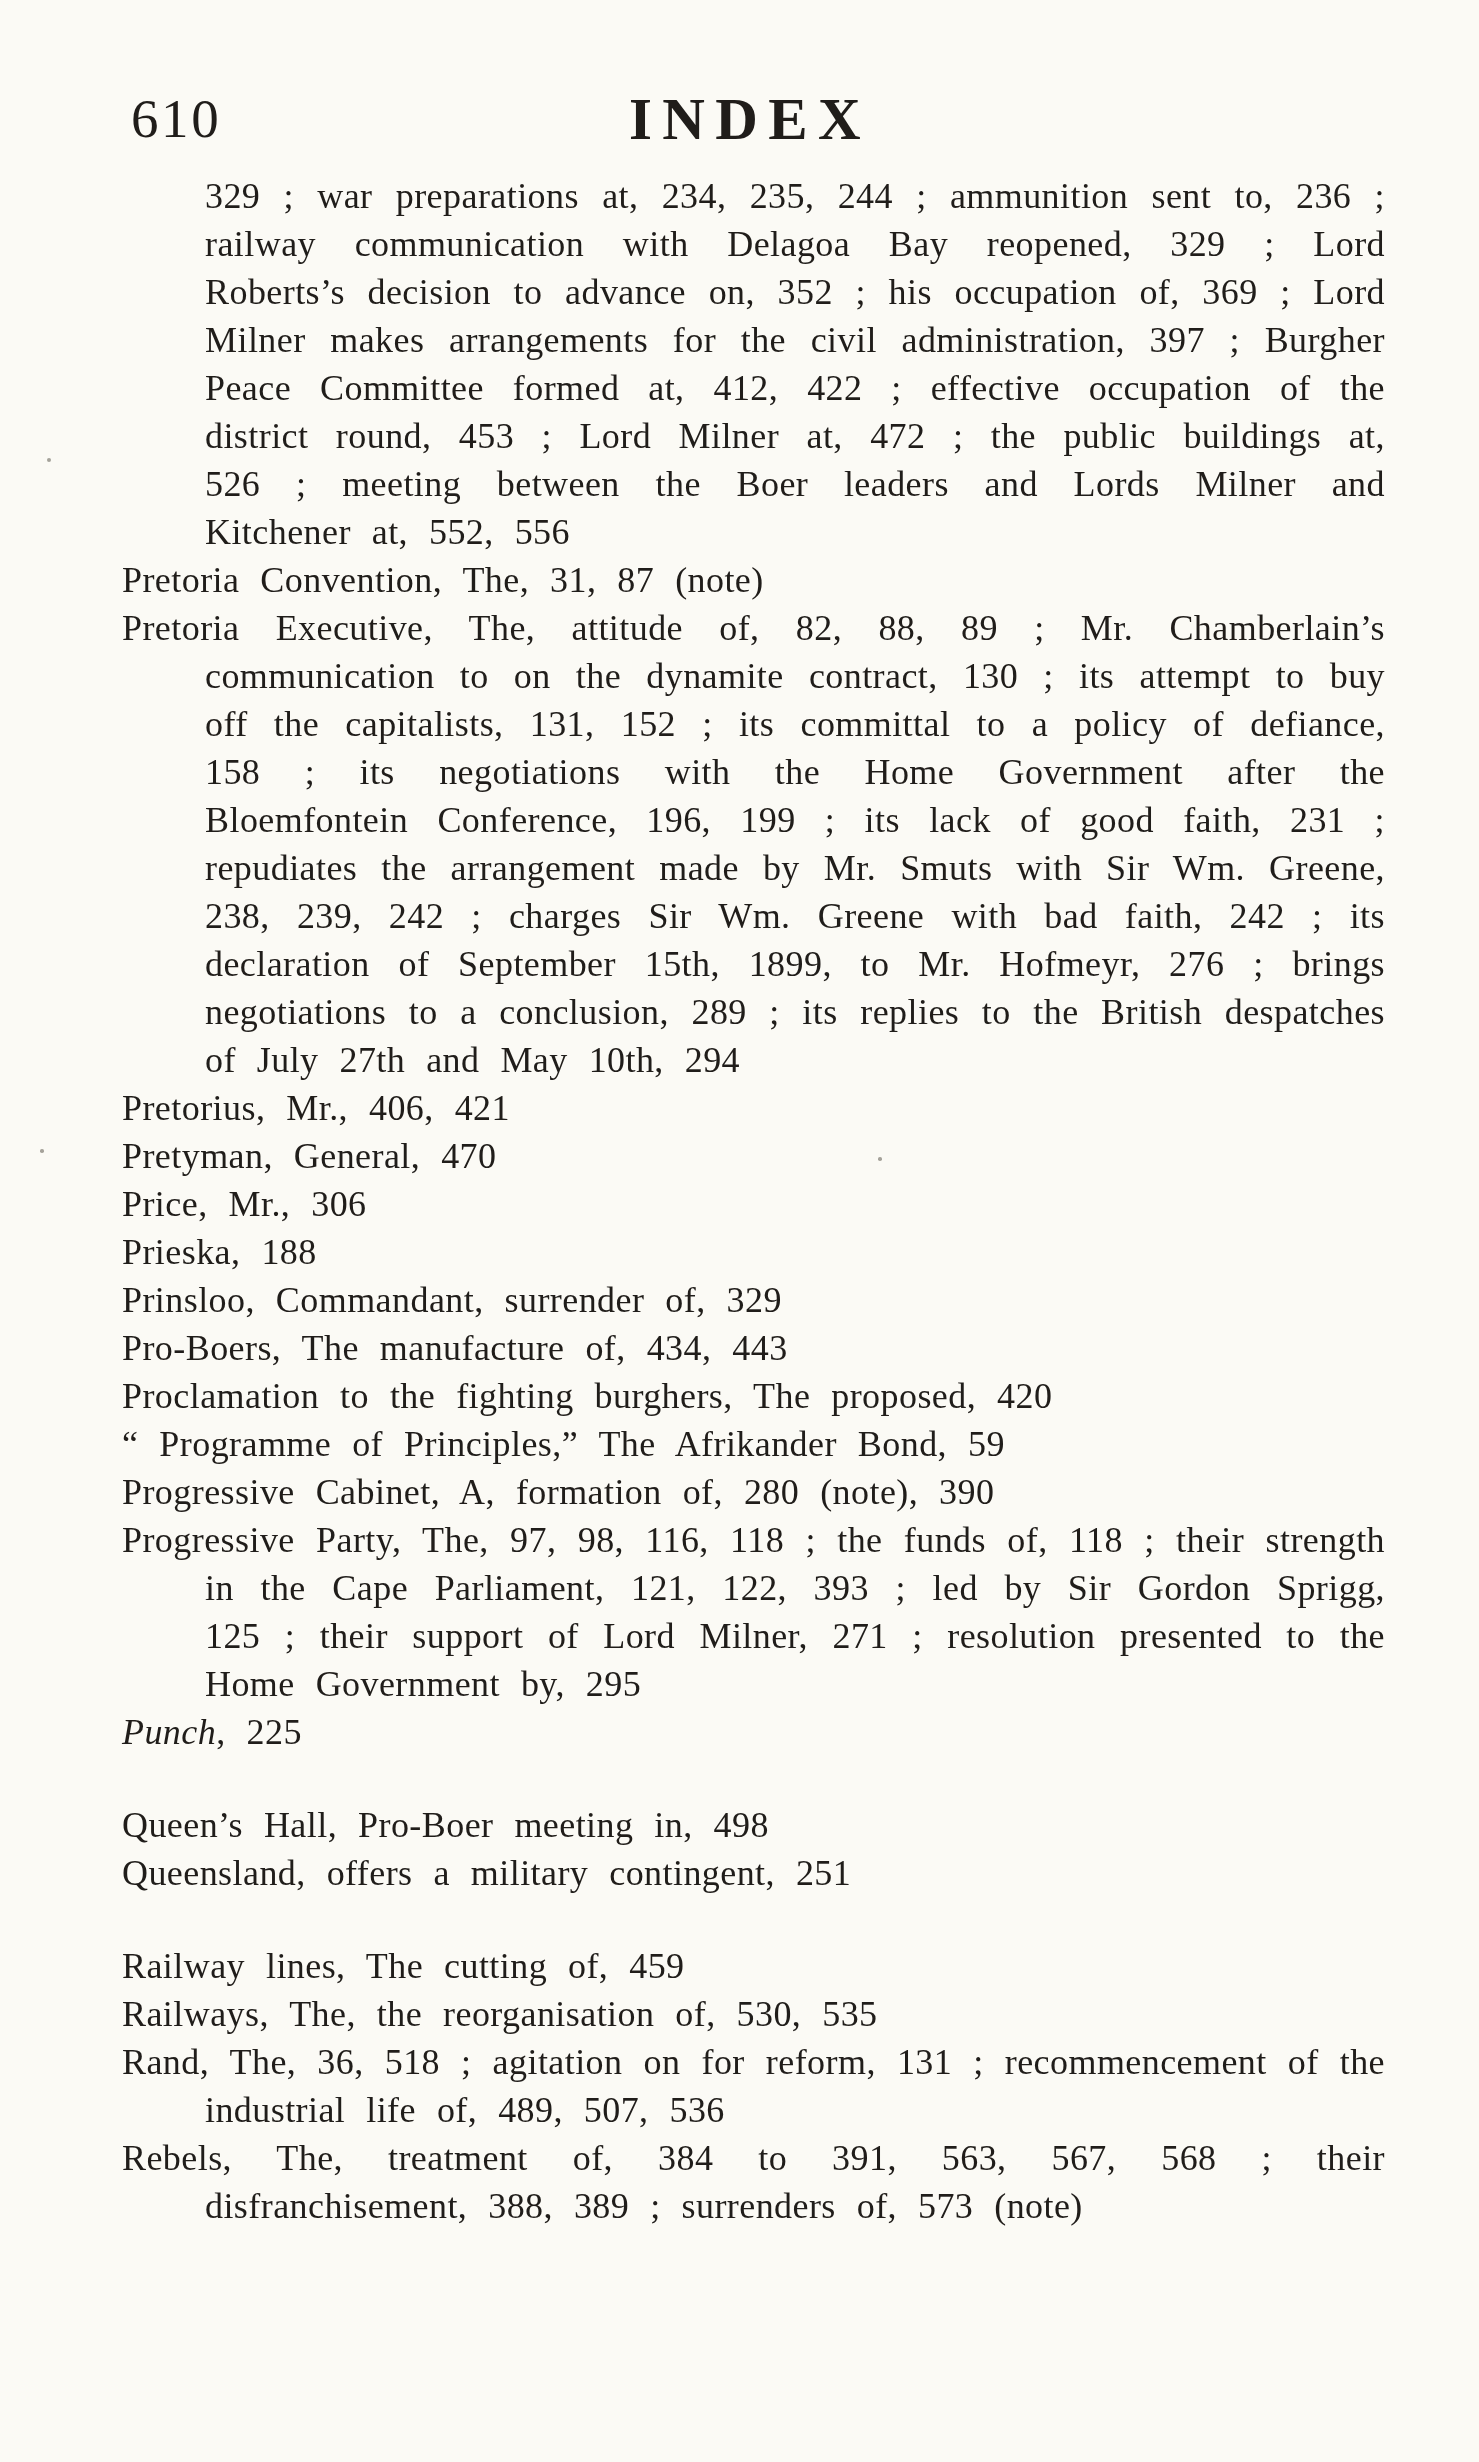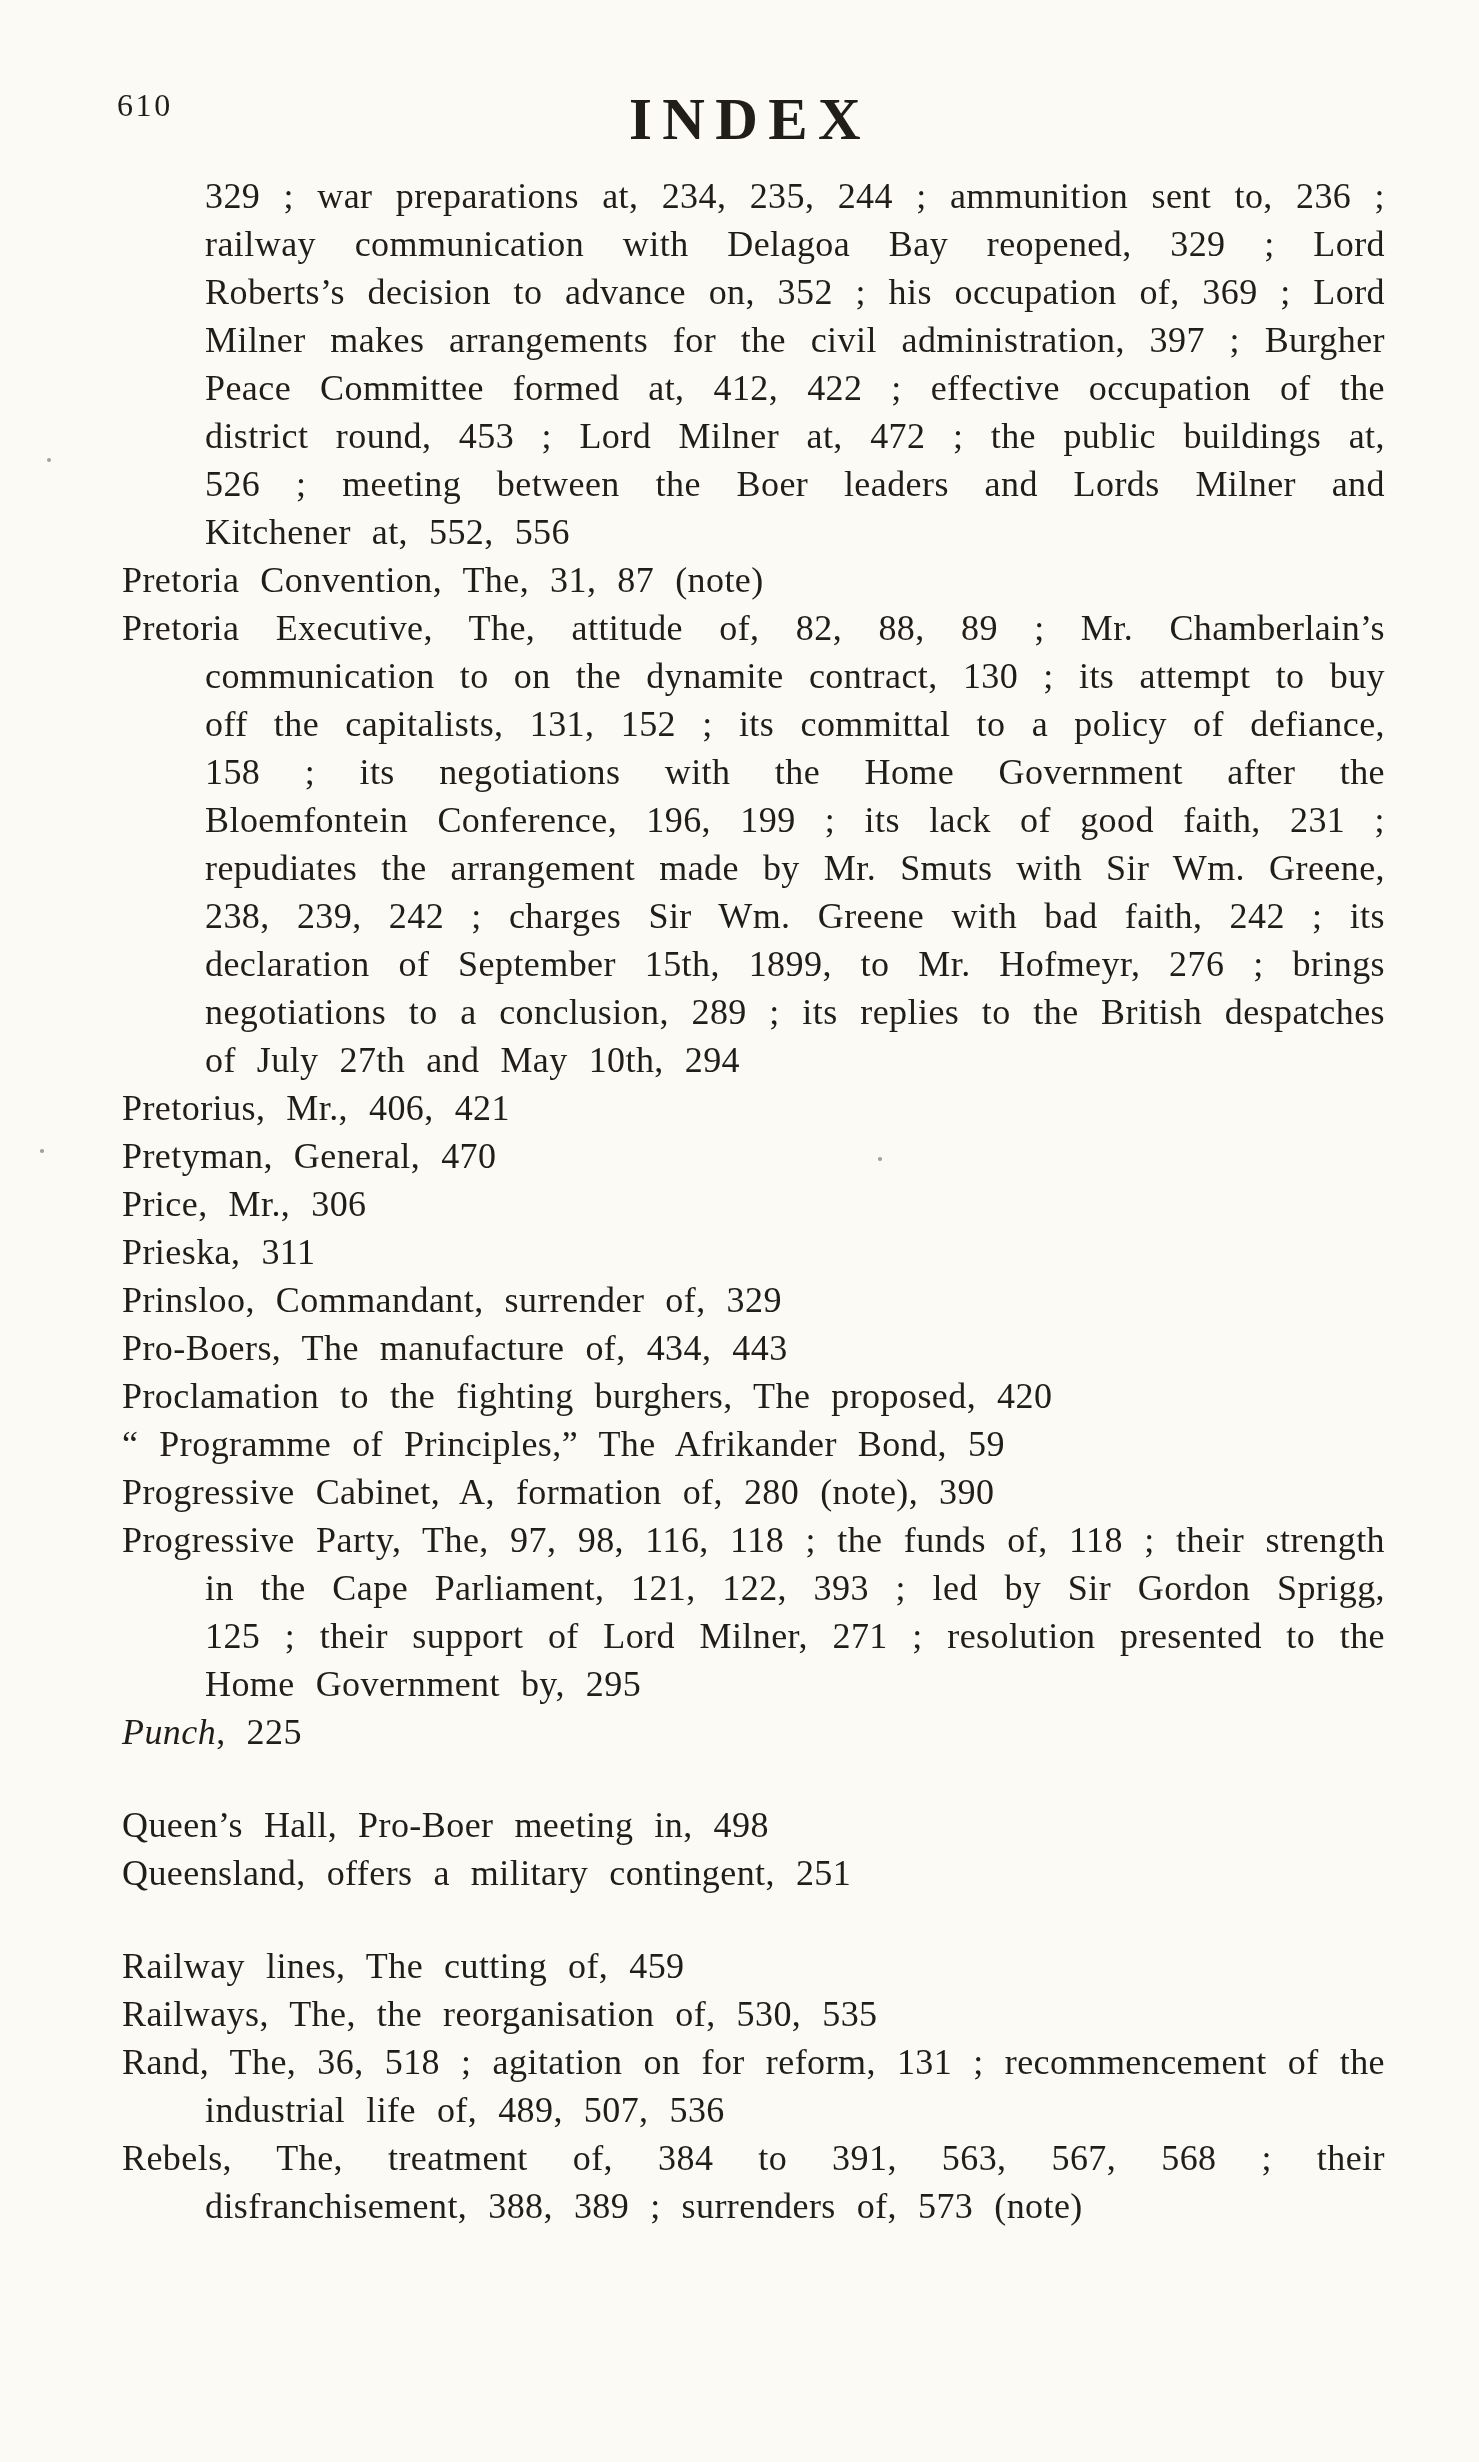--- a/index.html
+++ b/index.html
@@ -19,23 +19,23 @@
   }
   .page-header {
     position: absolute;
     top: 73px;
     left: 115px;
     right: 94px;
     height: 97px;
   }
   .page-number {
     position: absolute;
-    left: 2px;
+    left: 16px;
     top: 14px;
-    font-size: 32px;
+    font-size: 55px;
     letter-spacing: 2.6px;
   }
   .page-title {
     margin: 12px;
     text-align: center;
     font-size: 59px;
     font-weight: 700;
     letter-spacing: 10.4px;
     line-height: 68px;
   }
@@ -83,21 +83,21 @@
   </header>
 
   <main class="content">
 
   <p class="continuation">329&nbsp;; war preparations at, 234, 235, 244&nbsp;; ammunition sent to, 236&nbsp;; railway communication with Delagoa Bay reopened, 329&nbsp;; Lord Roberts’s decision to advance on, 352&nbsp;; his occupation of, 369&nbsp;; Lord Milner makes arrangements for the civil administration, 397&nbsp;; Burgher Peace Committee formed at, 412, 422&nbsp;; effective occupation of the district round, 453&nbsp;; Lord Milner at, 472&nbsp;; the public buildings at, 526&nbsp;; meeting between the Boer leaders and Lords Milner and Kitchener at, 552, 556</p>
       <p class="entry">Pretoria Convention, The, 31, 87 (note)</p>
       <p class="entry">Pretoria Executive, The, attitude of, 82, 88, 89&nbsp;; Mr. Chamberlain’s communication to on the dynamite contract, 130&nbsp;; its attempt to buy off the capitalists, 131, 152&nbsp;; its committal to a policy of defiance, 158&nbsp;; its negotiations with the Home Government after the Bloemfontein Conference, 196, 199&nbsp;; its lack of good faith, 231&nbsp;; repudiates the arrangement made by Mr. Smuts with Sir Wm. Greene, 238, 239, 242&nbsp;; charges Sir Wm. Greene with bad faith, 242&nbsp;; its declaration of September 15th, 1899, to Mr. Hofmeyr, 276&nbsp;; brings negotiations to a conclusion, 289&nbsp;; its replies to the British despatches of July 27th and May 10th, 294</p>
       <p class="entry">Pretorius, Mr., 406, 421</p>
       <p class="entry">Pretyman, General, 470</p>
       <p class="entry">Price, Mr., 306</p>
-      <p class="entry">Prieska, 311</p>
+      <p class="entry">Prieska, 188</p>
       <p class="entry">Prinsloo, Commandant, surrender of, 329</p>
       <p class="entry">Pro-Boers, The manufacture of, 434, 443</p>
       <p class="entry">Proclamation to the fighting burghers, The proposed, 420</p>
       <p class="entry">“&nbsp;Programme of Principles,” The Afrikander Bond, 59</p>
       <p class="entry">Progressive Cabinet, A, formation of, 280 (note), 390</p>
       <p class="entry">Progressive Party, The, 97, 98, 116, 118&nbsp;; the funds of, 118&nbsp;; their strength in the Cape Parliament, 121, 122, 393&nbsp;; led by Sir Gordon Sprigg, 125&nbsp;; their support of Lord Milner, 271&nbsp;; resolution presented to the Home Government by, 295</p>
       <p class="entry"><i>Punch</i>, 225</p>
       <div class="entry-gap"></div>
       <p class="entry">Queen’s Hall, Pro-Boer meeting in, 498</p>
       <p class="entry">Queensland, offers a military contingent, 251</p>

